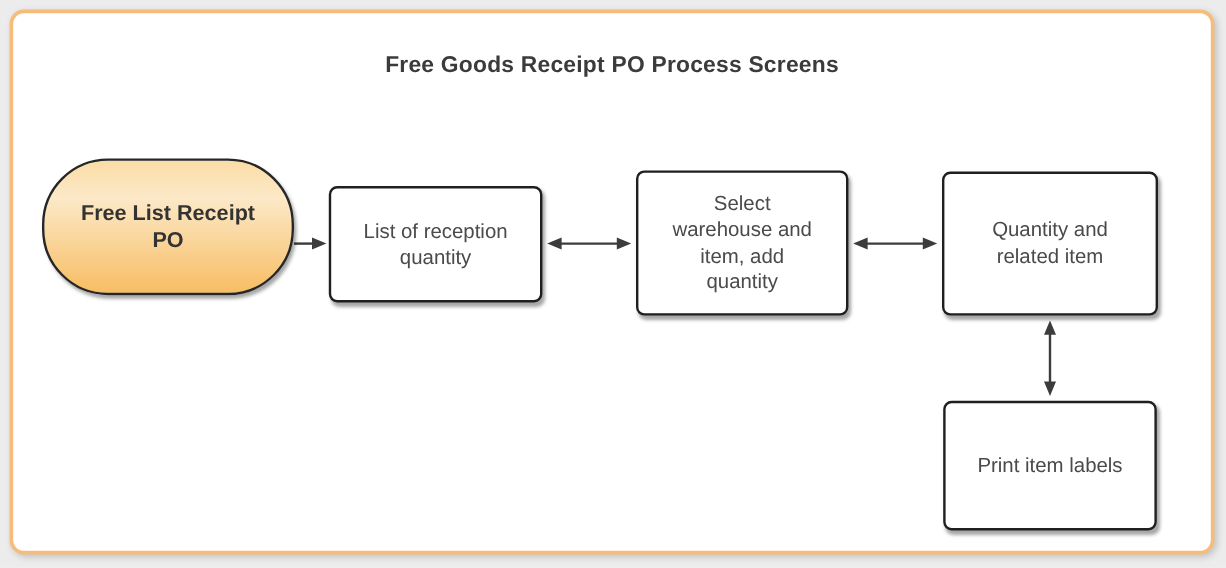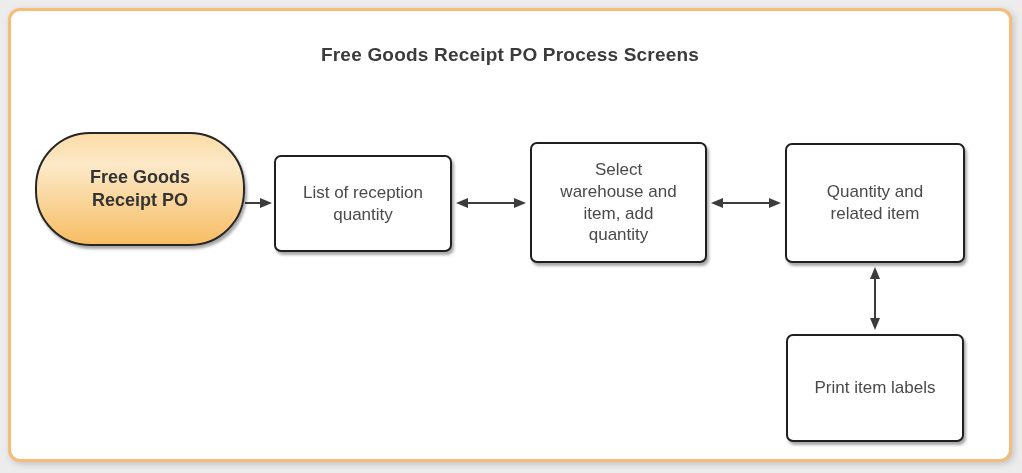--- a/index.html
+++ b/index.html
@@ -91,21 +91,21 @@
 </head>
 <body>
 
 <div class="stage">
 
   <div class="frame"></div>
 
   <div class="diagram-title">Free Goods Receipt PO Process Screens</div>
 
   <div class="node stadium">
-    <span class="node-label">Free Goods Receipt PO</span>
+    <span class="node-label">Free List Receipt PO</span>
   </div>
 
   <div class="node rect box-list">
     <span class="node-label">List of reception quantity</span>
   </div>
 
   <div class="node rect box-select">
     <span class="node-label">Select warehouse and item, add quantity</span>
   </div>
 

